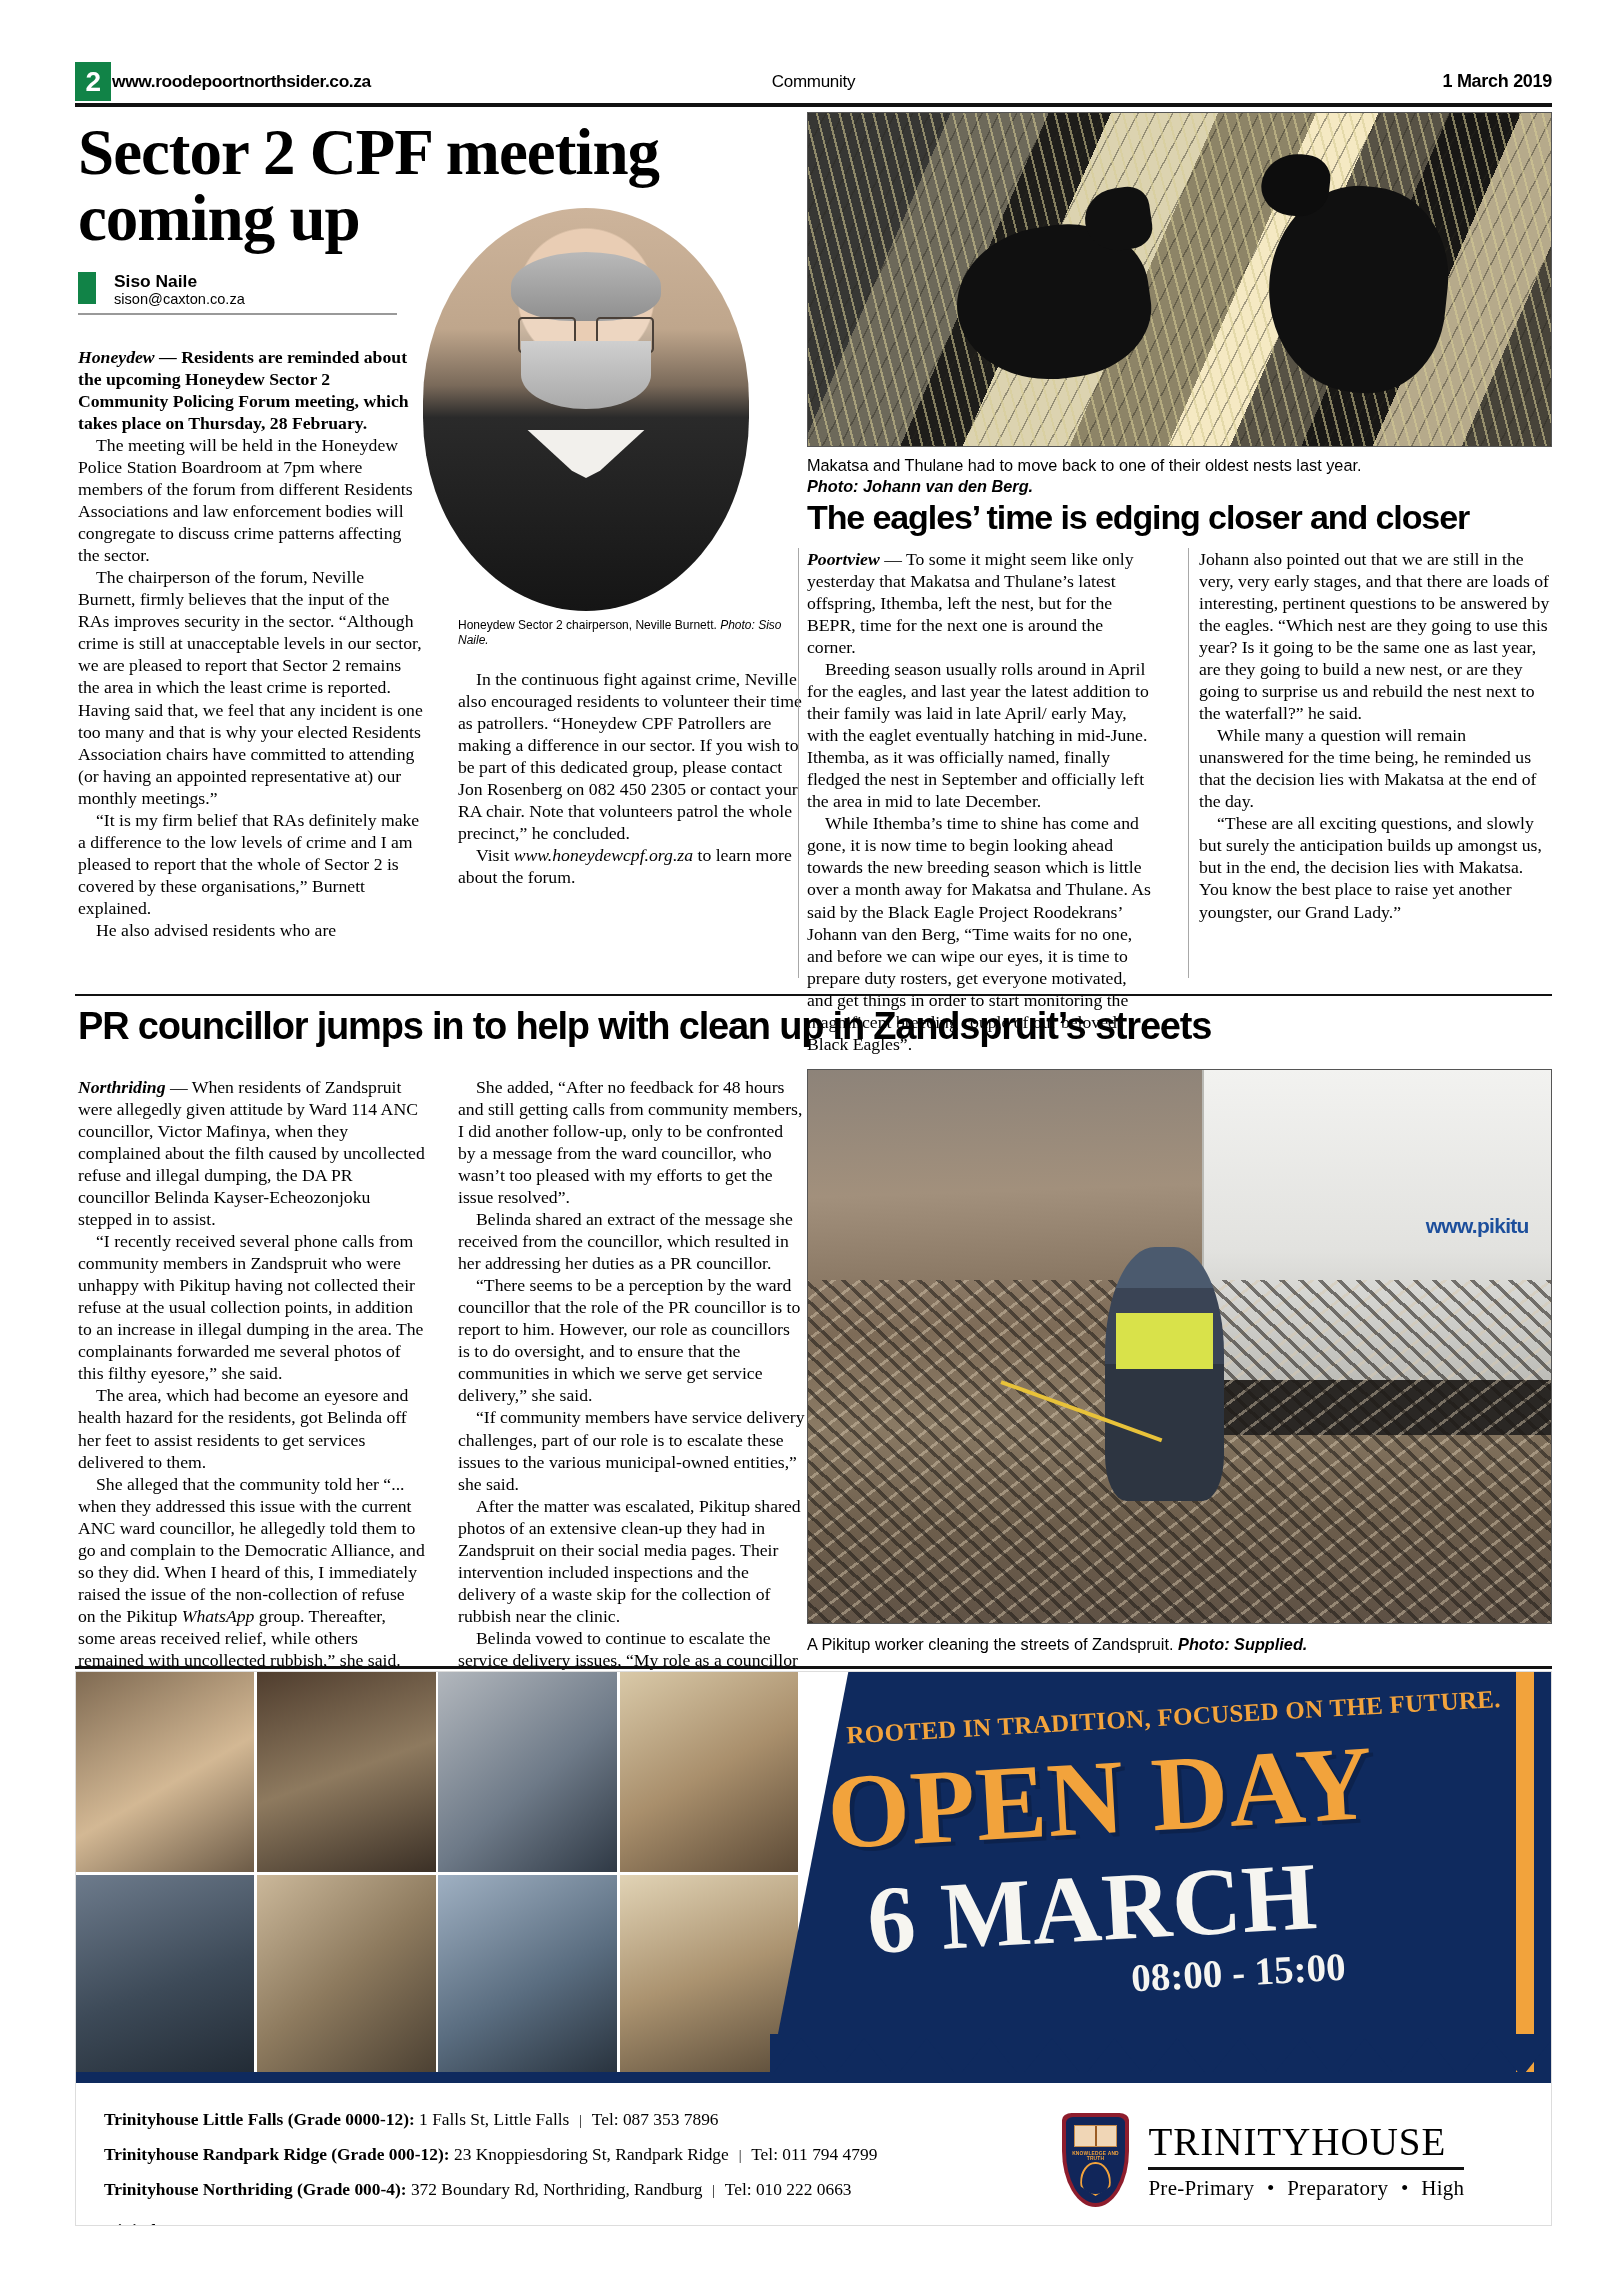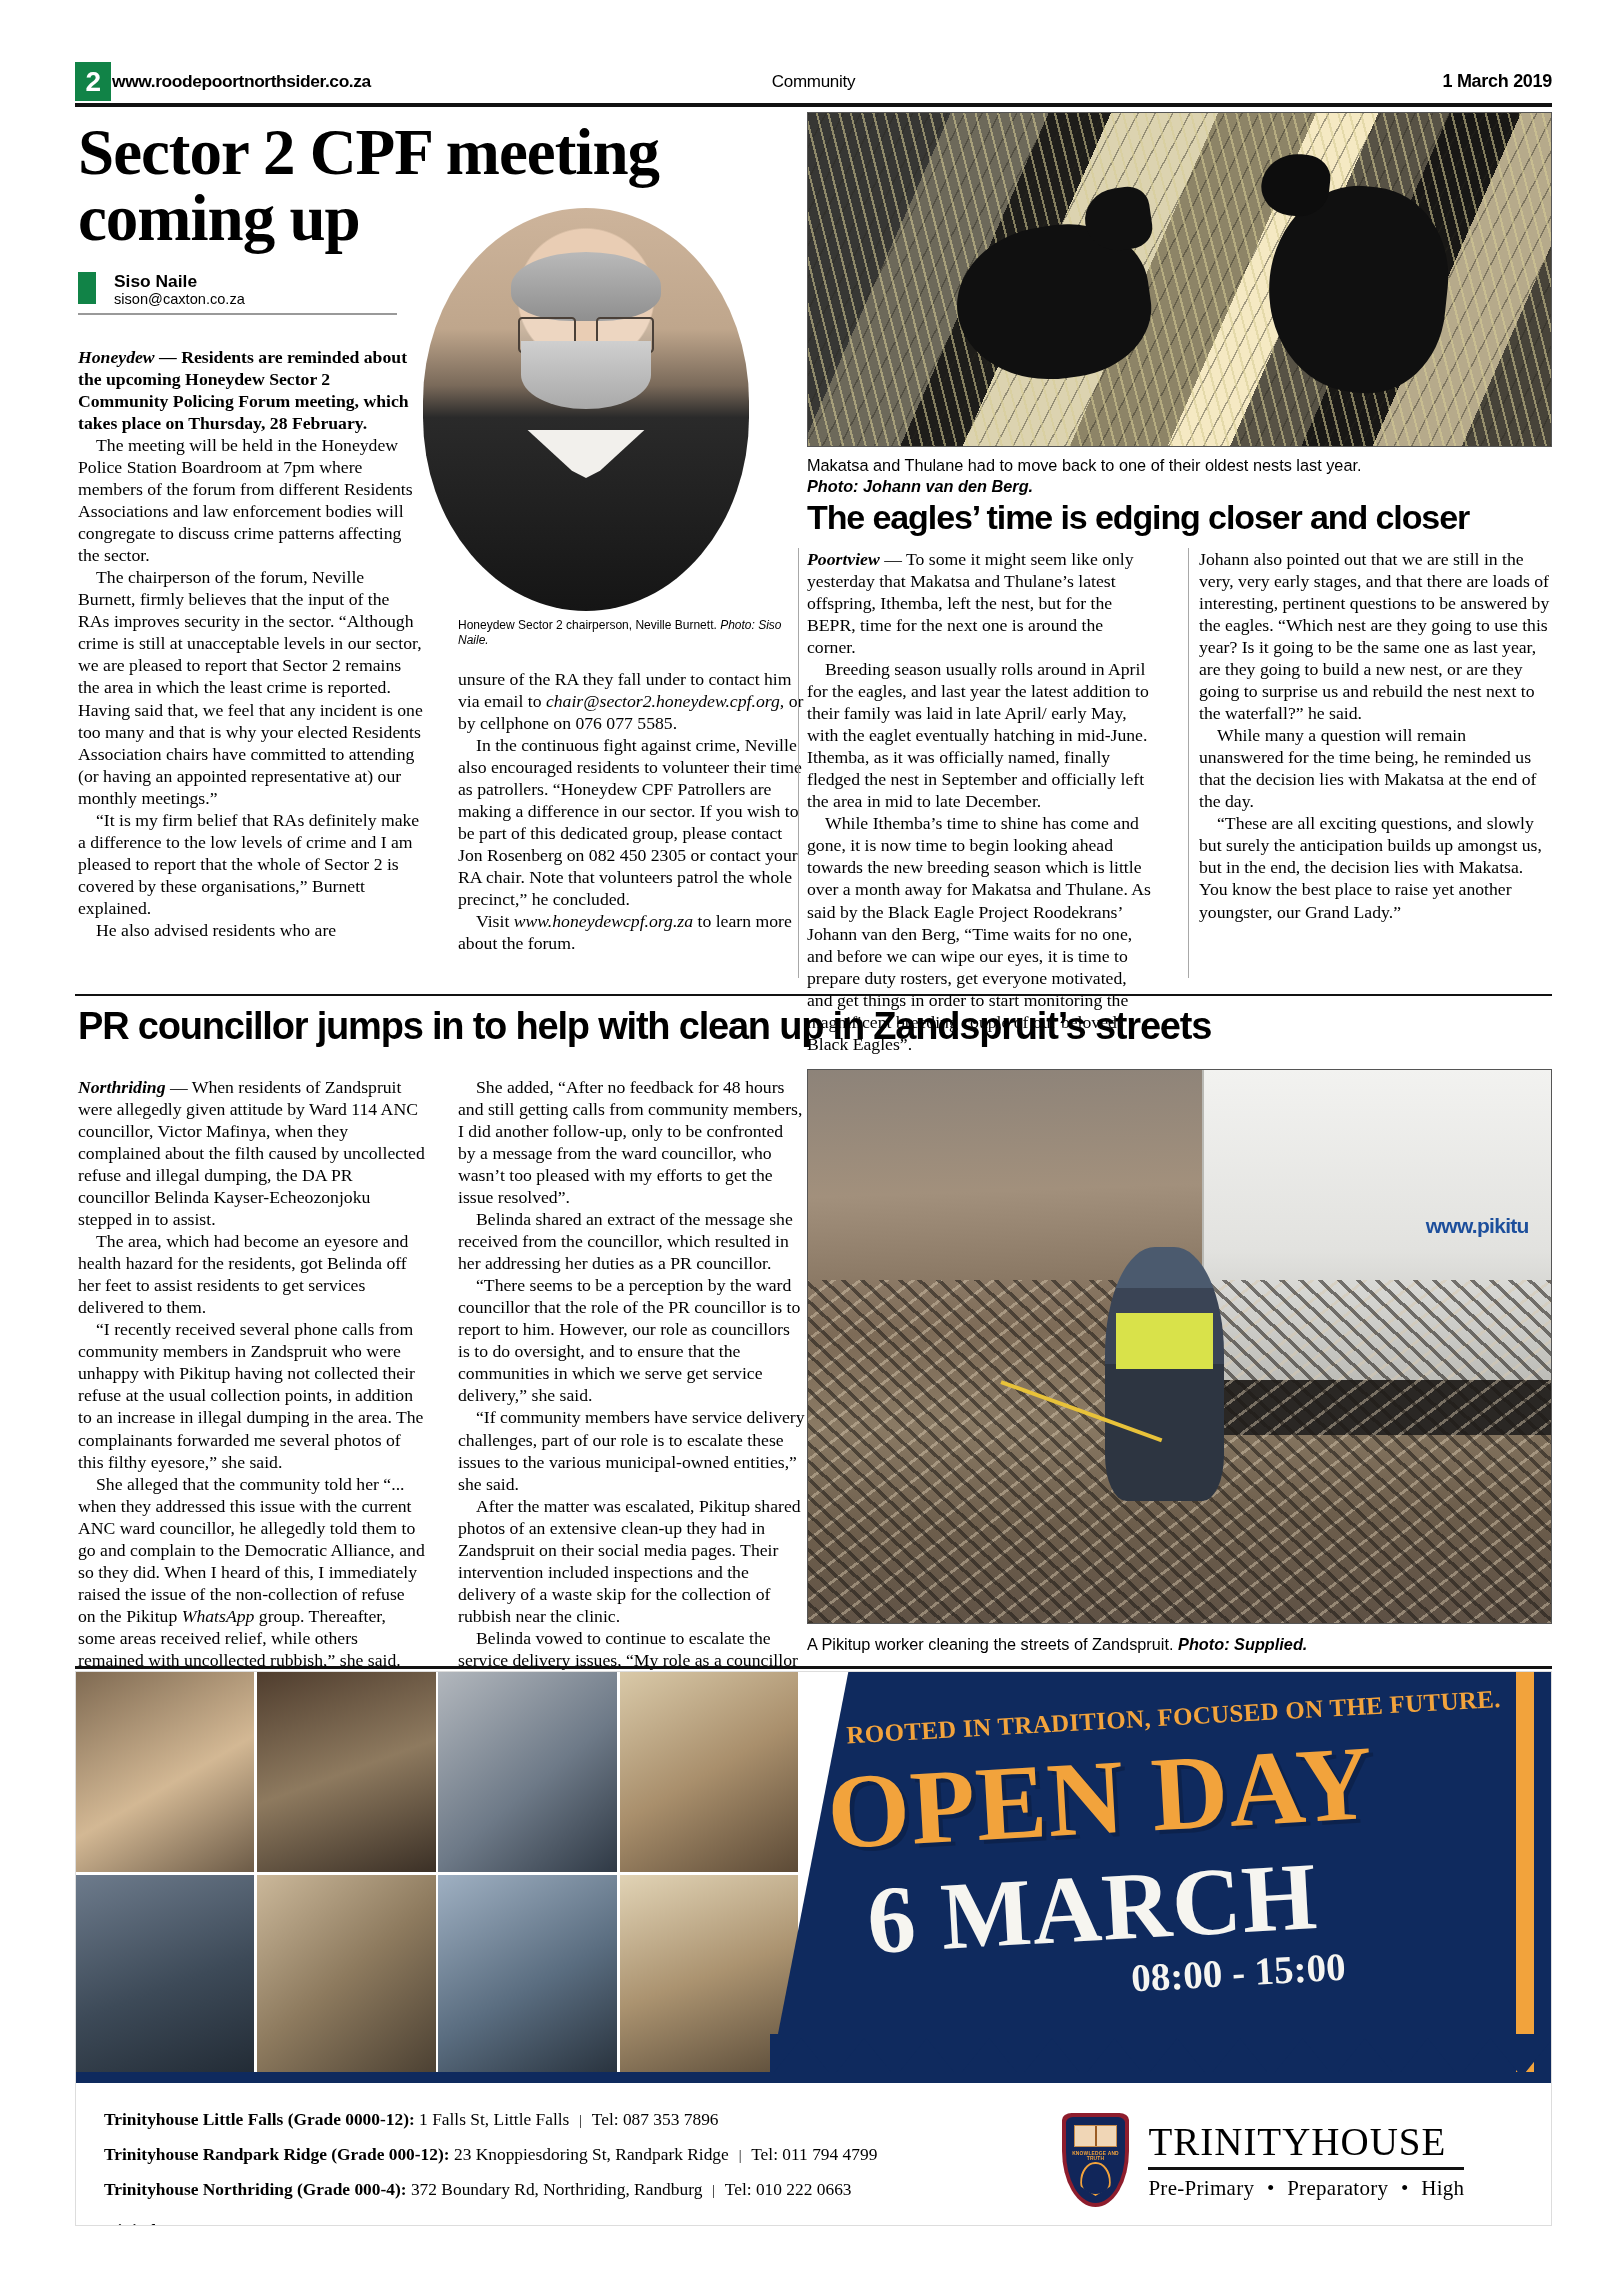--- a/index.html
+++ b/index.html
@@ -403,21 +403,20 @@
     <p class="ind">The chairperson of the forum, Neville Burnett, firmly believes that the input of the RAs improves security in the sector. “Although crime is still at unacceptable levels in our sector, we are pleased to report that Sector 2 remains the area in which the least crime is reported. Having said that, we feel that any incident is one too many and that is why your elected Residents Association chairs have committed to attending (or having an appointed representative at) our monthly meetings.”</p>
     <p class="ind">“It is my firm belief that RAs definitely make a difference to the low levels of crime and I am pleased to report that the whole of Sector 2 is covered by these organisations,” Burnett explained.</p>
     <p class="ind">He also advised residents who are</p>
   </div>
 
   <div class="a1-col2-cap">
     <span>Honeydew Sector 2 chairperson, Neville Burnett.</span>
     <i>Photo: Siso Naile.</i>
   </div>
   <div class="a1-col2" style="top:668px;">
-    <p><span>unsure of the RA they fall under to contact him via email to </span><i>chair@sector2.honeydew.cpf.org,</i><span> or by cellphone on 076 077 5585.</span></p>
     <p class="ind">In the continuous fight against crime, Neville also encouraged residents to volunteer their time as patrollers. “Honeydew CPF Patrollers are making a difference in our sector. If you wish to be part of this dedicated group, please contact Jon Rosenberg on 082 450 2305 or contact your RA chair. Note that volunteers patrol the whole precinct,” he concluded.</p>
     <p class="ind"><span>Visit </span><i>www.honeydewcpf.org.za</i><span> to learn more about the forum.</span></p>
   </div>
 
   <div class="eagle-photo">
     <div class="rock"></div>
     <div class="brush"></div>
     <div class="bird1"></div>
     <div class="bird2"></div>
   </div>
@@ -440,22 +439,22 @@
     <p>Johann also pointed out that we are still in the very, very early stages, and that there are loads of interesting, pertinent questions to be answered by the eagles. “Which nest are they going to use this year? Is it going to be the same one as last year, are they going to build a new nest, or are they going to surprise us and rebuild the nest next to the waterfall?” he said.</p>
     <p class="ind">While many a question will remain unanswered for the time being, he reminded us that the decision lies with Makatsa at the end of the day.</p>
     <p class="ind">“These are all exciting questions, and slowly but surely the anticipation builds up amongst us, but in the end, the decision lies with Makatsa. You know the best place to raise yet another youngster, our Grand Lady.”</p>
   </div>
 
   <div class="sep-rule"></div>
   <h2 class="a3-headline">PR councillor jumps in to help with clean up in Zandspruit’s streets</h2>
 
   <div class="a3-col1">
     <p class="lead"><i>Northriding</i><span> — When residents of Zandspruit were allegedly given attitude by Ward 114 ANC councillor, Victor Mafinya, when they complained about the filth caused by uncollected refuse and illegal dumping, the DA PR councillor Belinda Kayser-Echeozonjoku stepped in to assist.</span></p>
+    <p class="ind">“I recently received several phone calls from community members in Zandspruit who were unhappy with Pikitup having not collected their refuse at the usual collection points, in addition to an increase in illegal dumping in the area. The complainants forwarded me several photos of this filthy eyesore,” she said.</p>
     <p class="ind">The area, which had become an eyesore and health hazard for the residents, got Belinda off her feet to assist residents to get services delivered to them.</p>
-    <p class="ind">“I recently received several phone calls from community members in Zandspruit who were unhappy with Pikitup having not collected their refuse at the usual collection points, in addition to an increase in illegal dumping in the area. The complainants forwarded me several photos of this filthy eyesore,” she said.</p>
     <p class="ind"><span>She alleged that the community told her “... when they addressed this issue with the current ANC ward councillor, he allegedly told them to go and complain to the Democratic Alliance, and so they did. When I heard of this, I immediately raised the issue of the non-collection of refuse on the Pikitup </span><i>WhatsApp</i><span> group. Thereafter, some areas received relief, while others remained with uncollected rubbish,” she said.</span></p>
   </div>
 
   <div class="a3-col2">
     <p class="ind">She added, “After no feedback for 48 hours and still getting calls from community members, I did another follow-up, only to be confronted by a message from the ward councillor, who wasn’t too pleased with my efforts to get the issue resolved”.</p>
     <p class="ind">Belinda shared an extract of the message she received from the councillor, which resulted in her addressing her duties as a PR councillor.</p>
     <p class="ind">“There seems to be a perception by the ward councillor that the role of the PR councillor is to report to him. However, our role as councillors is to do oversight, and to ensure that the communities in which we serve get service delivery,” she said.</p>
     <p class="ind">“If community members have service delivery challenges, part of our role is to escalate these issues to the various municipal-owned entities,” she said.</p>
     <p class="ind">After the matter was escalated, Pikitup shared photos of an extensive clean-up they had in Zandspruit on their social media pages. Their intervention included inspections and the delivery of a waste skip for the collection of rubbish near the clinic.</p>
     <p class="ind">Belinda vowed to continue to escalate the service delivery issues, “My role as a councillor is not to be biased,” she said.</p>

